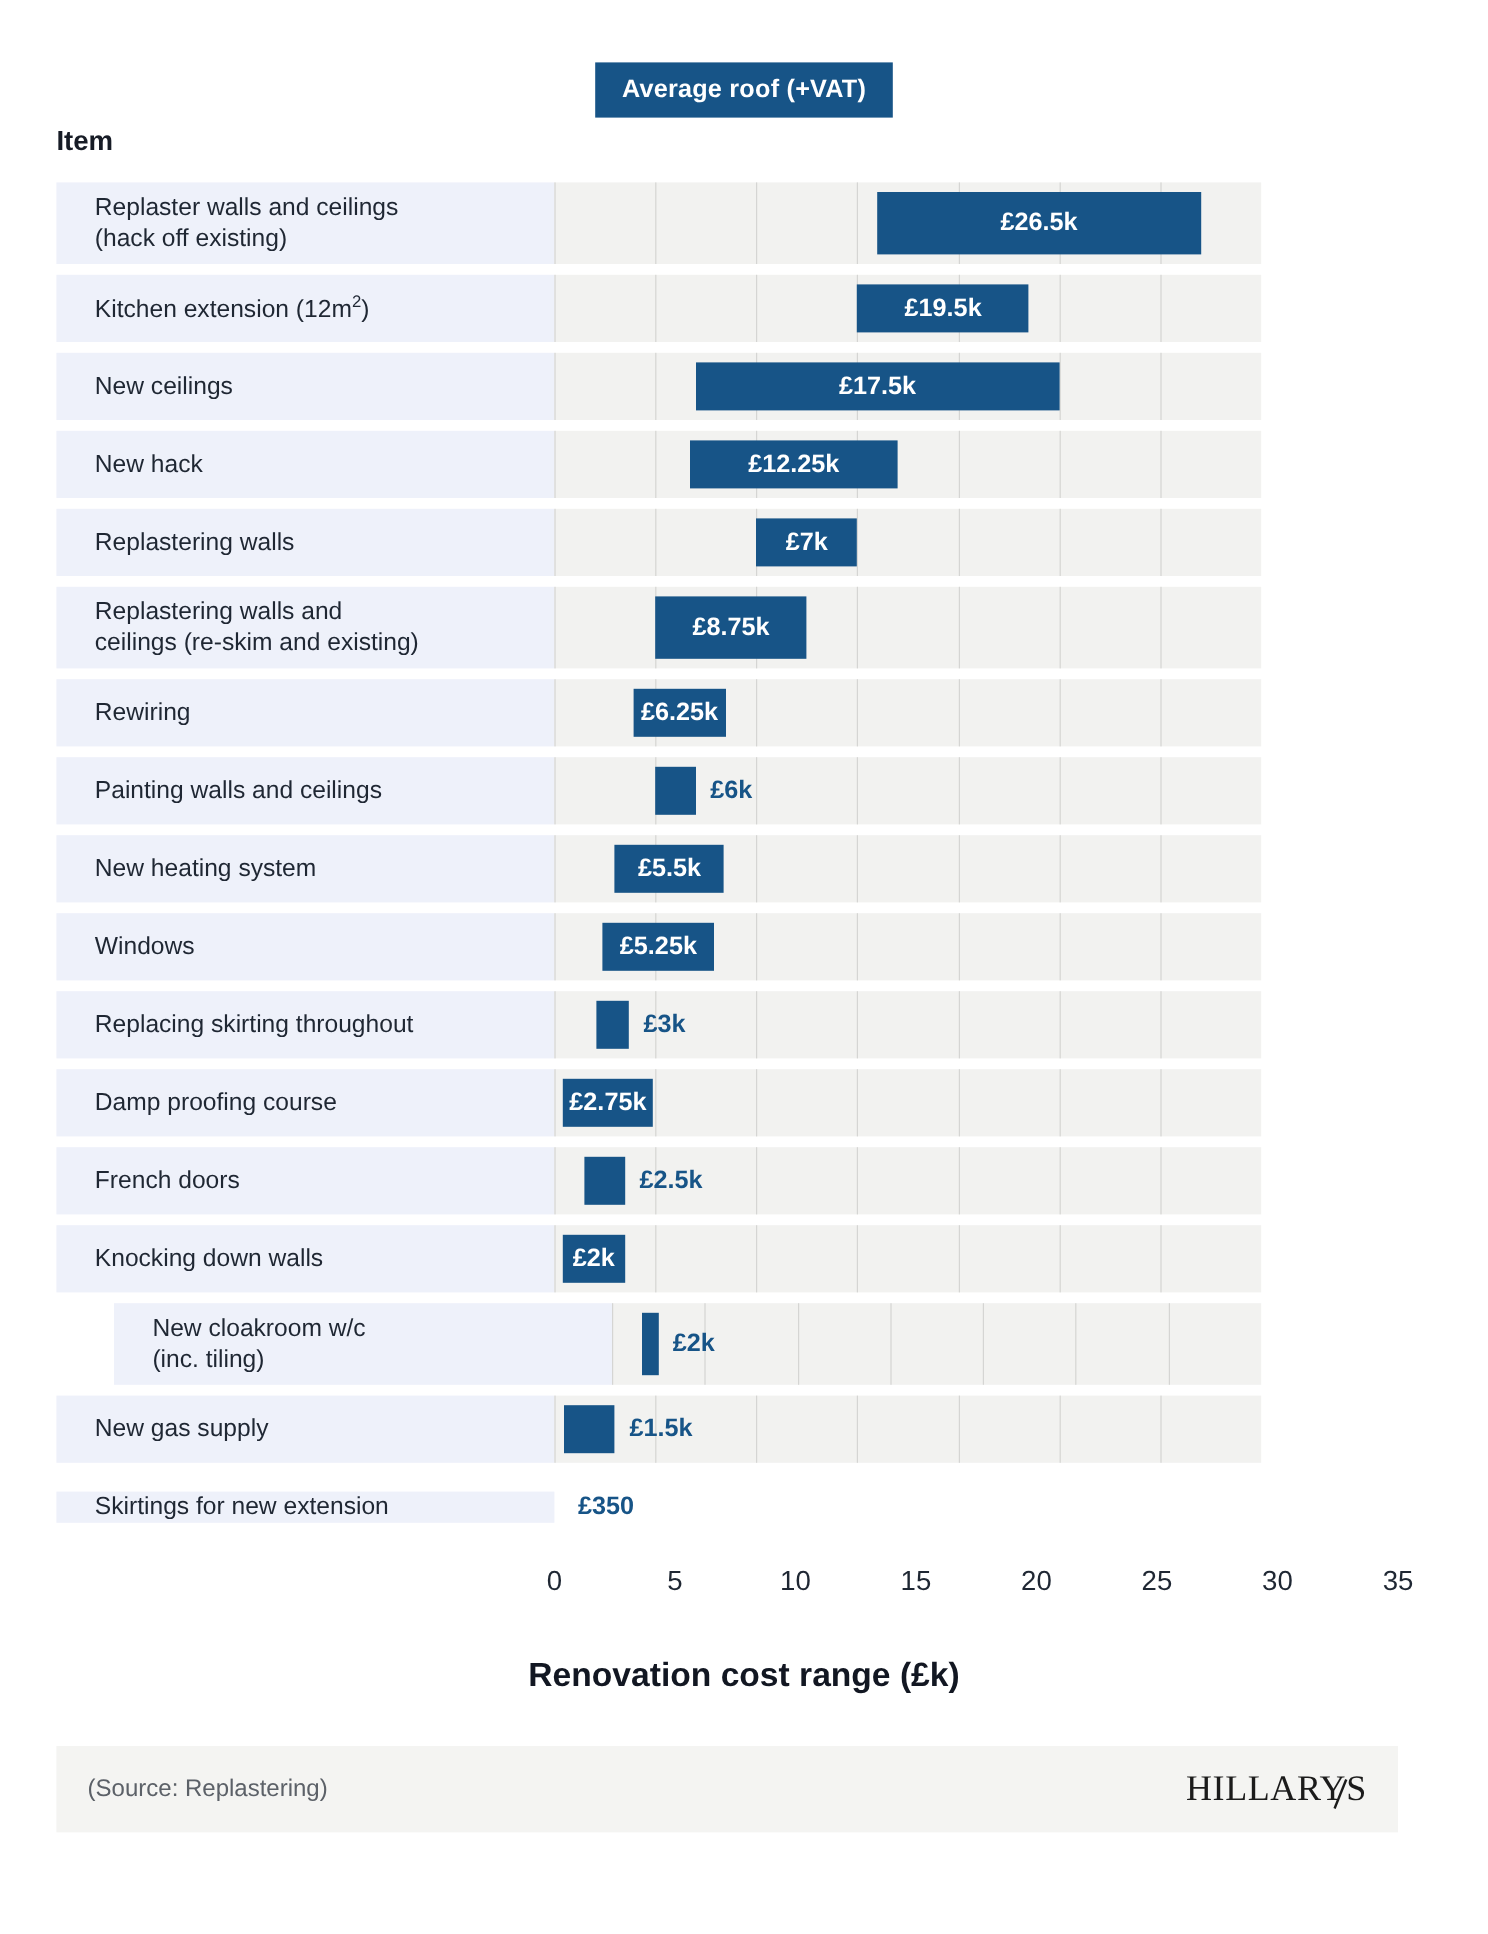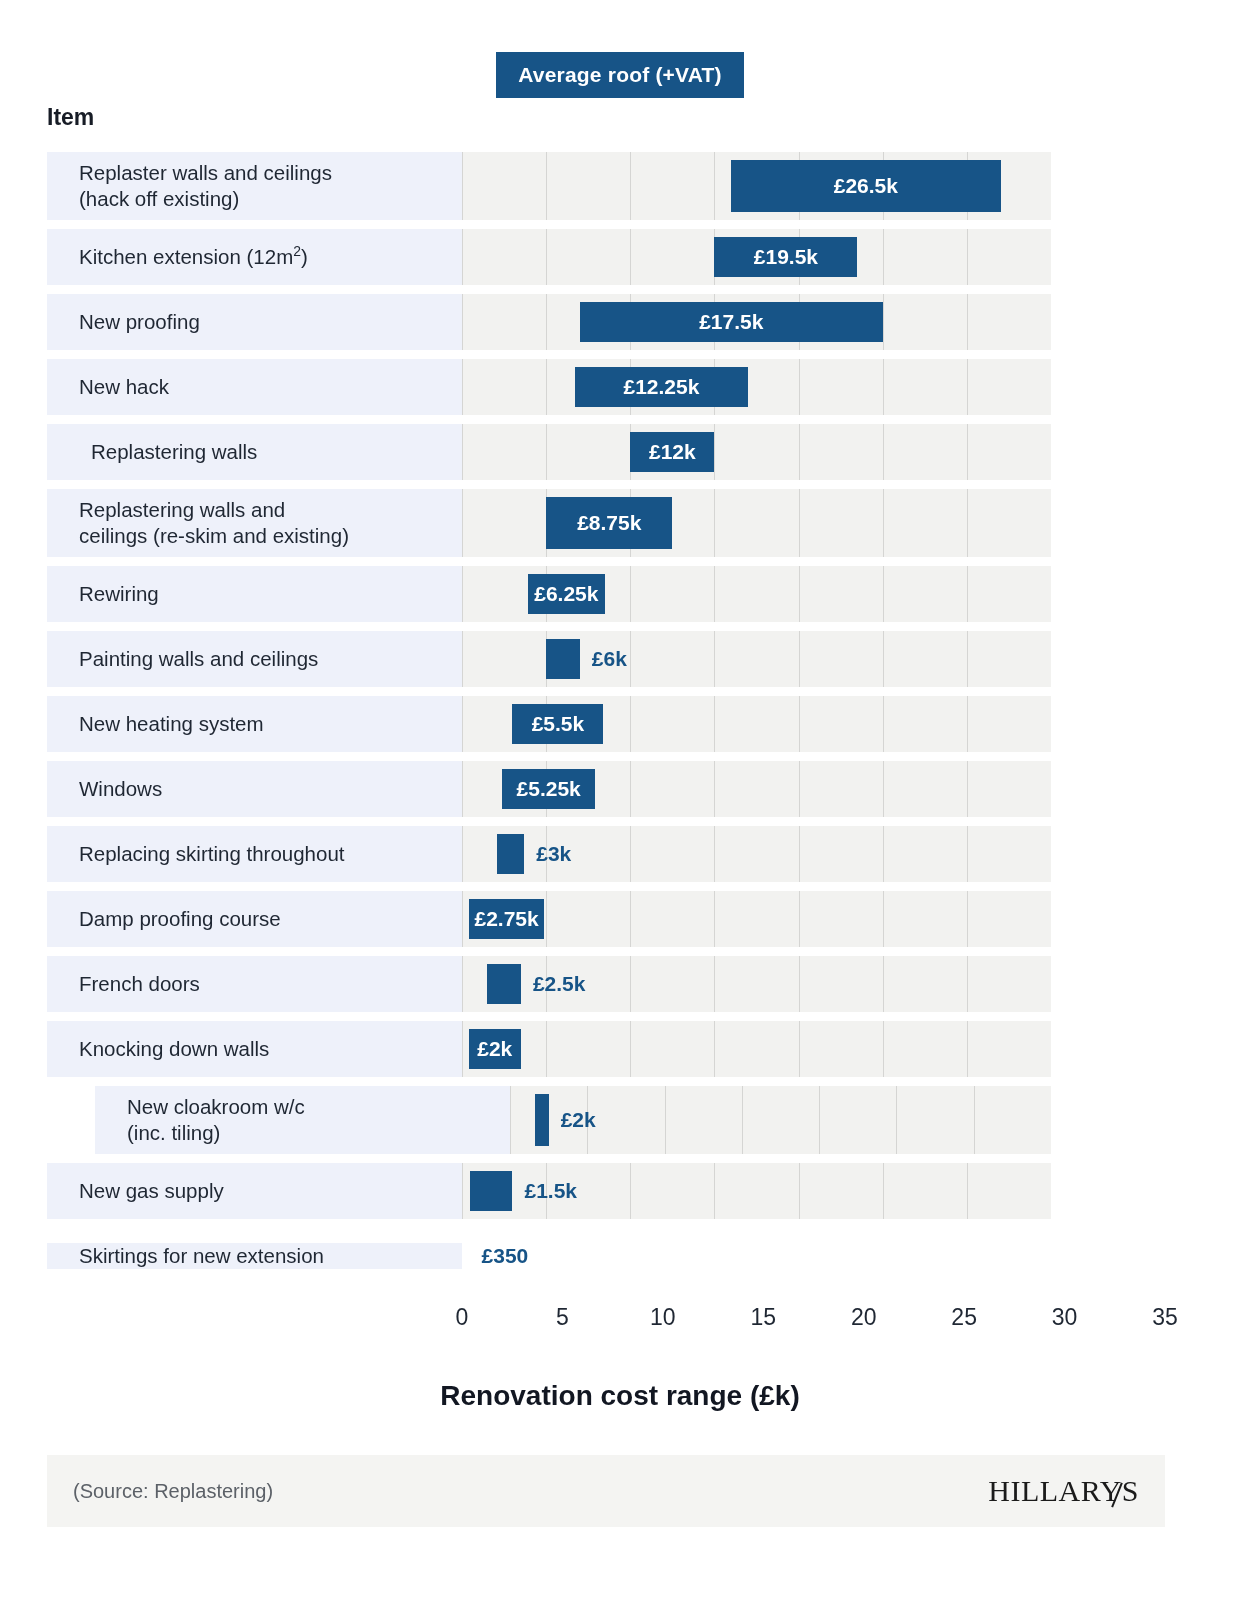--- a/index.html
+++ b/index.html
@@ -186,21 +186,21 @@
         <div class="gridline" style="left: 57.1429%;"></div>
         <div class="gridline" style="left: 71.4286%;"></div>
         <div class="gridline" style="left: 85.7143%;"></div>
         <div class="gridline" style="left: 0%;"></div>
         <div class="bar" title="£19.5k" style="left: 42.8571%; width: 24.2857%; background: rgb(23, 84, 135);"></div>
         <div class="bar-label inside" style="left: 42.8571%; width: 24.2857%;">£19.5k</div>
       </div>
     </div>
     <div class="row" style="height: 56px;">
       <div class="row-label">
-        <span style="white-space: pre-line;">New proofing</span>
+        <span style="white-space: pre-line;">New ceilings</span>
       </div>
       <div class="row-plot">
         <div class="gridline" style="left: 14.2857%;"></div>
         <div class="gridline" style="left: 28.5714%;"></div>
         <div class="gridline" style="left: 42.8571%;"></div>
         <div class="gridline" style="left: 57.1429%;"></div>
         <div class="gridline" style="left: 71.4286%;"></div>
         <div class="gridline" style="left: 85.7143%;"></div>
         <div class="gridline" style="left: 0%;"></div>
         <div class="bar" title="£17.5k" style="left: 20%; width: 51.4286%; background: rgb(23, 84, 135);"></div>
@@ -218,32 +218,32 @@
         <div class="gridline" style="left: 57.1429%;"></div>
         <div class="gridline" style="left: 71.4286%;"></div>
         <div class="gridline" style="left: 85.7143%;"></div>
         <div class="gridline" style="left: 0%;"></div>
         <div class="bar" title="£12.25k" style="left: 19.1429%; width: 29.4286%; background: rgb(23, 84, 135);"></div>
         <div class="bar-label inside" style="left: 19.1429%; width: 29.4286%;">£12.25k</div>
       </div>
     </div>
     <div class="row" style="height: 56px;">
       <div class="row-label">
-        <span style="white-space: pre-line; margin-left: 12px;">Replastering walls</span>
+        <span style="white-space: pre-line;">Replastering walls</span>
       </div>
       <div class="row-plot">
         <div class="gridline" style="left: 14.2857%;"></div>
         <div class="gridline" style="left: 28.5714%;"></div>
         <div class="gridline" style="left: 42.8571%;"></div>
         <div class="gridline" style="left: 57.1429%;"></div>
         <div class="gridline" style="left: 71.4286%;"></div>
         <div class="gridline" style="left: 85.7143%;"></div>
         <div class="gridline" style="left: 0%;"></div>
         <div class="bar" title="£12k" style="left: 28.5714%; width: 14.2857%; background: rgb(23, 84, 135);"></div>
-        <div class="bar-label inside" style="left: 28.5714%; width: 14.2857%;">£12k</div>
+        <div class="bar-label inside" style="left: 28.5714%; width: 14.2857%;">£7k</div>
       </div>
     </div>
     <div class="row" style="height: 68px;">
       <div class="row-label">
         <span style="white-space: pre-line;">Replastering walls and
 ceilings (re-skim and existing)</span>
       </div>
       <div class="row-plot">
         <div class="gridline" style="left: 14.2857%;"></div>
         <div class="gridline" style="left: 28.5714%;"></div>

